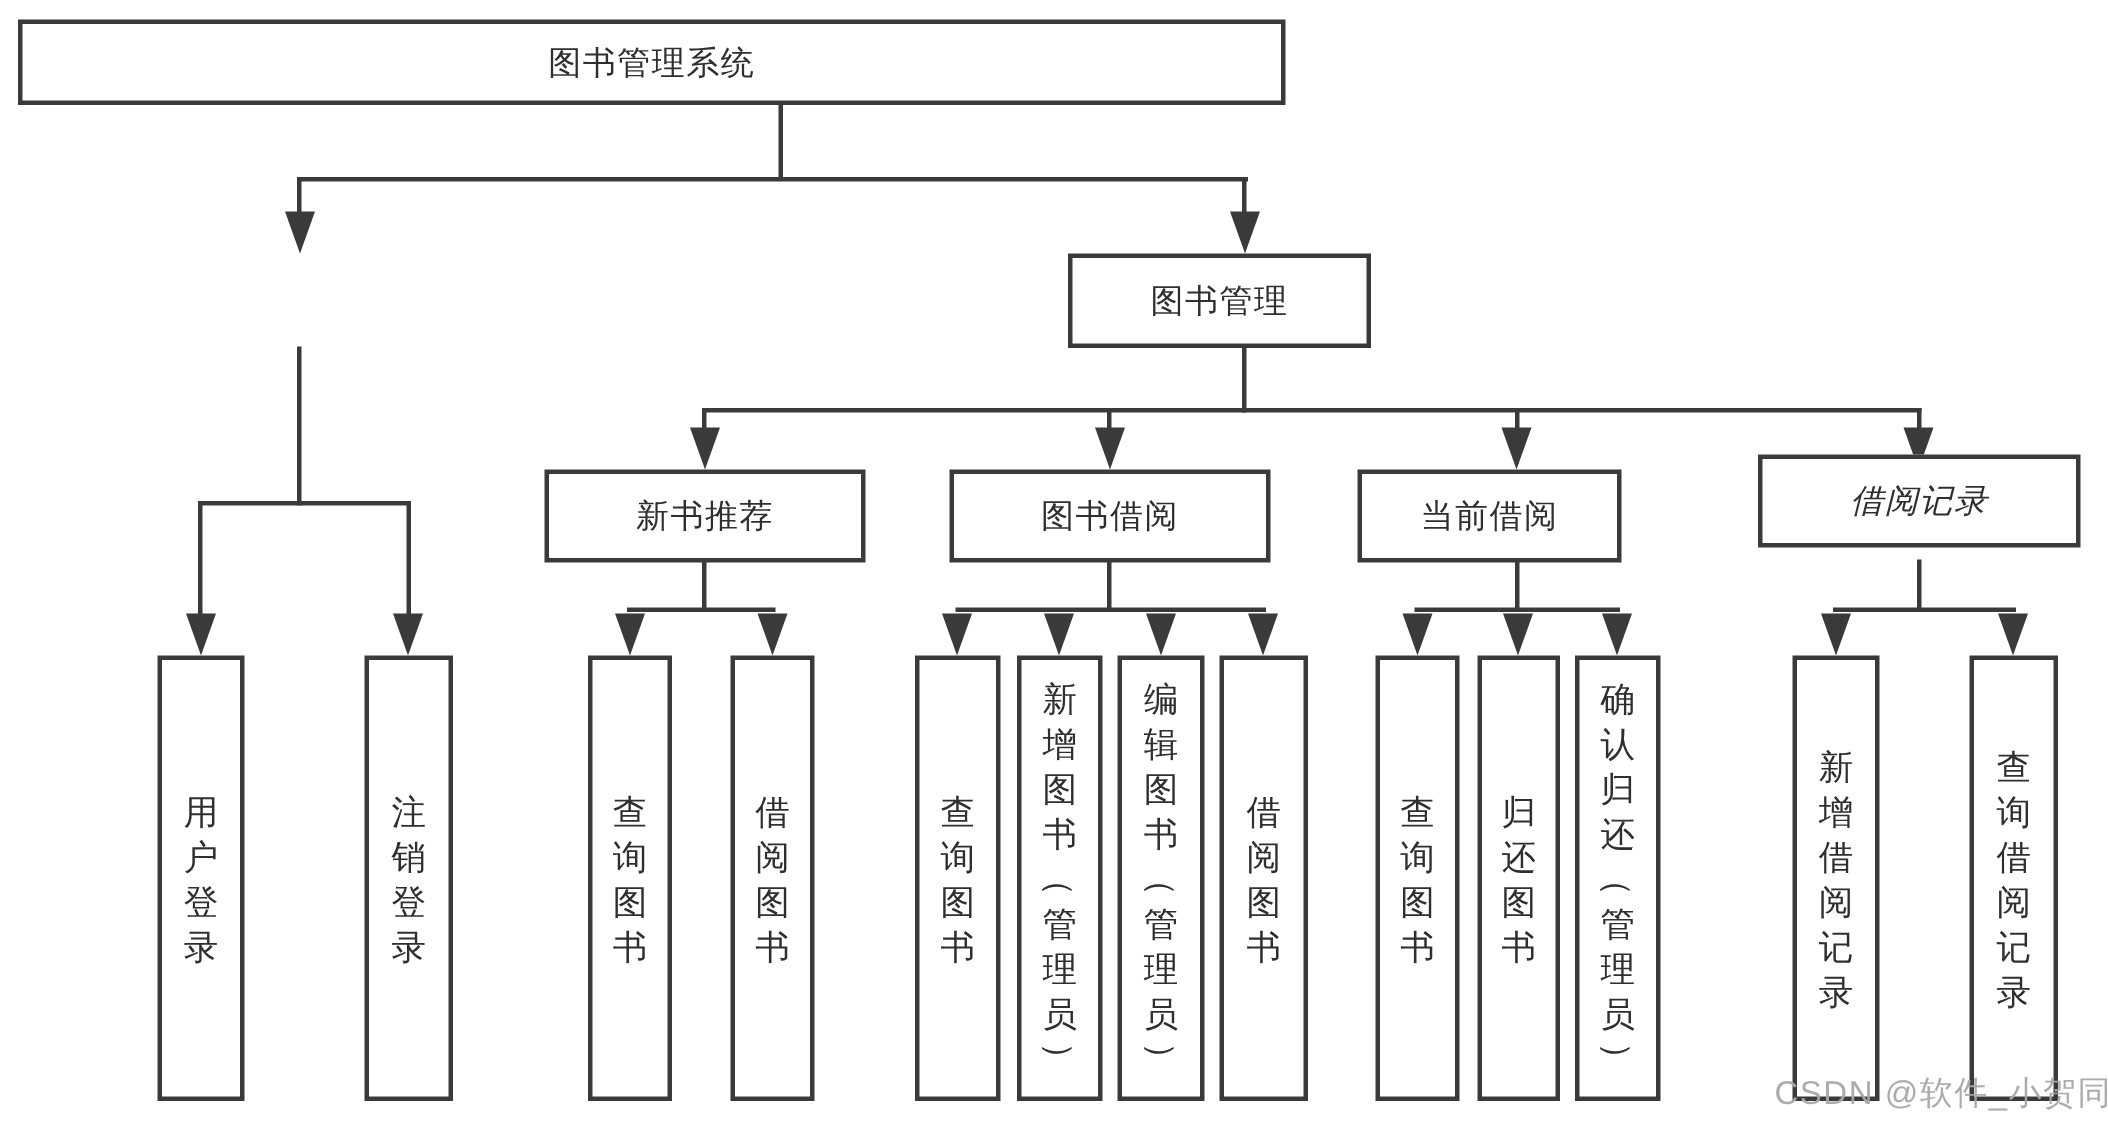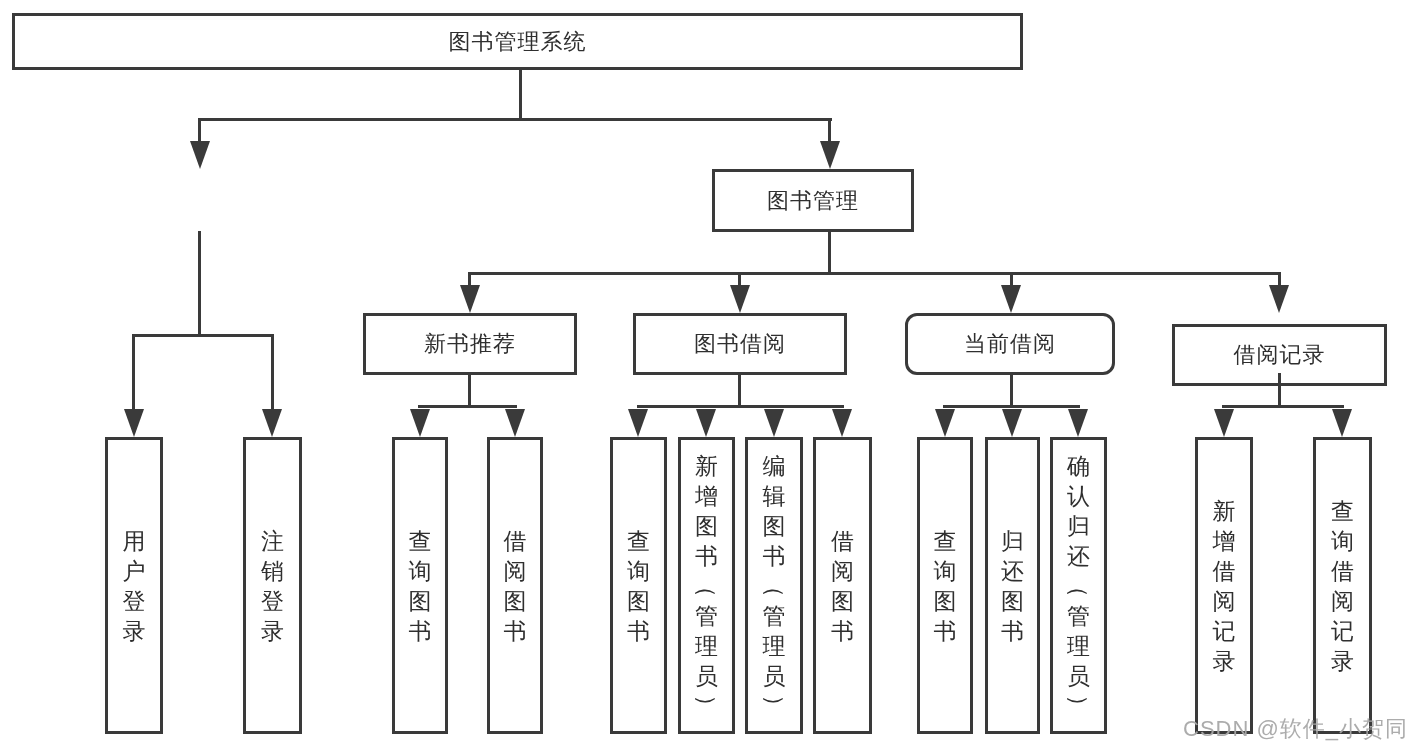--- a/index.html
+++ b/index.html
@@ -71,21 +71,21 @@
     letter-spacing: 1px;
     white-space: nowrap;
     z-index: 5;
   }
 </style>
 </head>
 <body>
 
 <div id="canvas">
 
-  <div class="box" style="left:12px; top:13px; width:1011px; height:57px;text-align:right;">图书管理系统</div>
+  <div class="box" style="left:12px; top:13px; width:845px; height:57px;text-align:right;">图书管理系统</div>
 
   <div class="vline" style="left:519px; top:68px; height:52px;"></div>
   <div class="hline" style="left:198px; top:118px; width:634px;"></div>
   <div class="vline" style="left:198px; top:118px; height:30px;"></div>
   <div class="vline" style="left:828px; top:118px; height:30px;"></div>
   <div class="arrow" style="left:190px; top:141px;"></div>
   <div class="arrow" style="left:820px; top:141px;"></div>
 
   <div class="box" style="left:712px; top:169px; width:202px; height:63px;">图书管理</div>
 
@@ -102,22 +102,22 @@
   <div class="vline" style="left:738px; top:272px; height:16px;"></div>
   <div class="vline" style="left:1010px; top:272px; height:16px;"></div>
   <div class="vline" style="left:1278px; top:272px; height:16px;"></div>
   <div class="arrow" style="left:460px; top:285px;"></div>
   <div class="arrow" style="left:730px; top:285px;"></div>
   <div class="arrow" style="left:1001px; top:285px;"></div>
   <div class="arrow" style="left:1269px; top:285px;"></div>
 
   <div class="box" style="left:633px; top:313px; width:214px; height:62px;">图书借阅</div>
   <div class="box" style="left:363px; top:313px; width:214px; height:62px;">新书推荐</div>
-  <div class="box" style="left:905px; top:313px; width:210px; height:62px;border-radius:12px;">当前借阅</div>
-  <div class="box" style="left:1172px; top:324px; width:215px; height:62px;">借阅记录</div>
+  <div class="box" style="left:905px; top:313px; width:176px; height:62px;">当前借阅</div>
+  <div class="box" style="left:1172px; top:303px; width:215px; height:62px;font-style:italic;">借阅记录</div>
 
   <div class="vline" style="left:468px; top:373px; height:35px;"></div>
   <div class="hline" style="left:418px; top:405px; width:99px;"></div>
   <div class="arrow" style="left:410px; top:409px;"></div>
   <div class="arrow" style="left:505px; top:409px;"></div>
 
   <div class="vline" style="left:738px; top:373px; height:35px;"></div>
   <div class="hline" style="left:637px; top:405px; width:207px;"></div>
   <div class="arrow" style="left:628px; top:409px;"></div>
   <div class="arrow" style="left:696px; top:409px;"></div>

